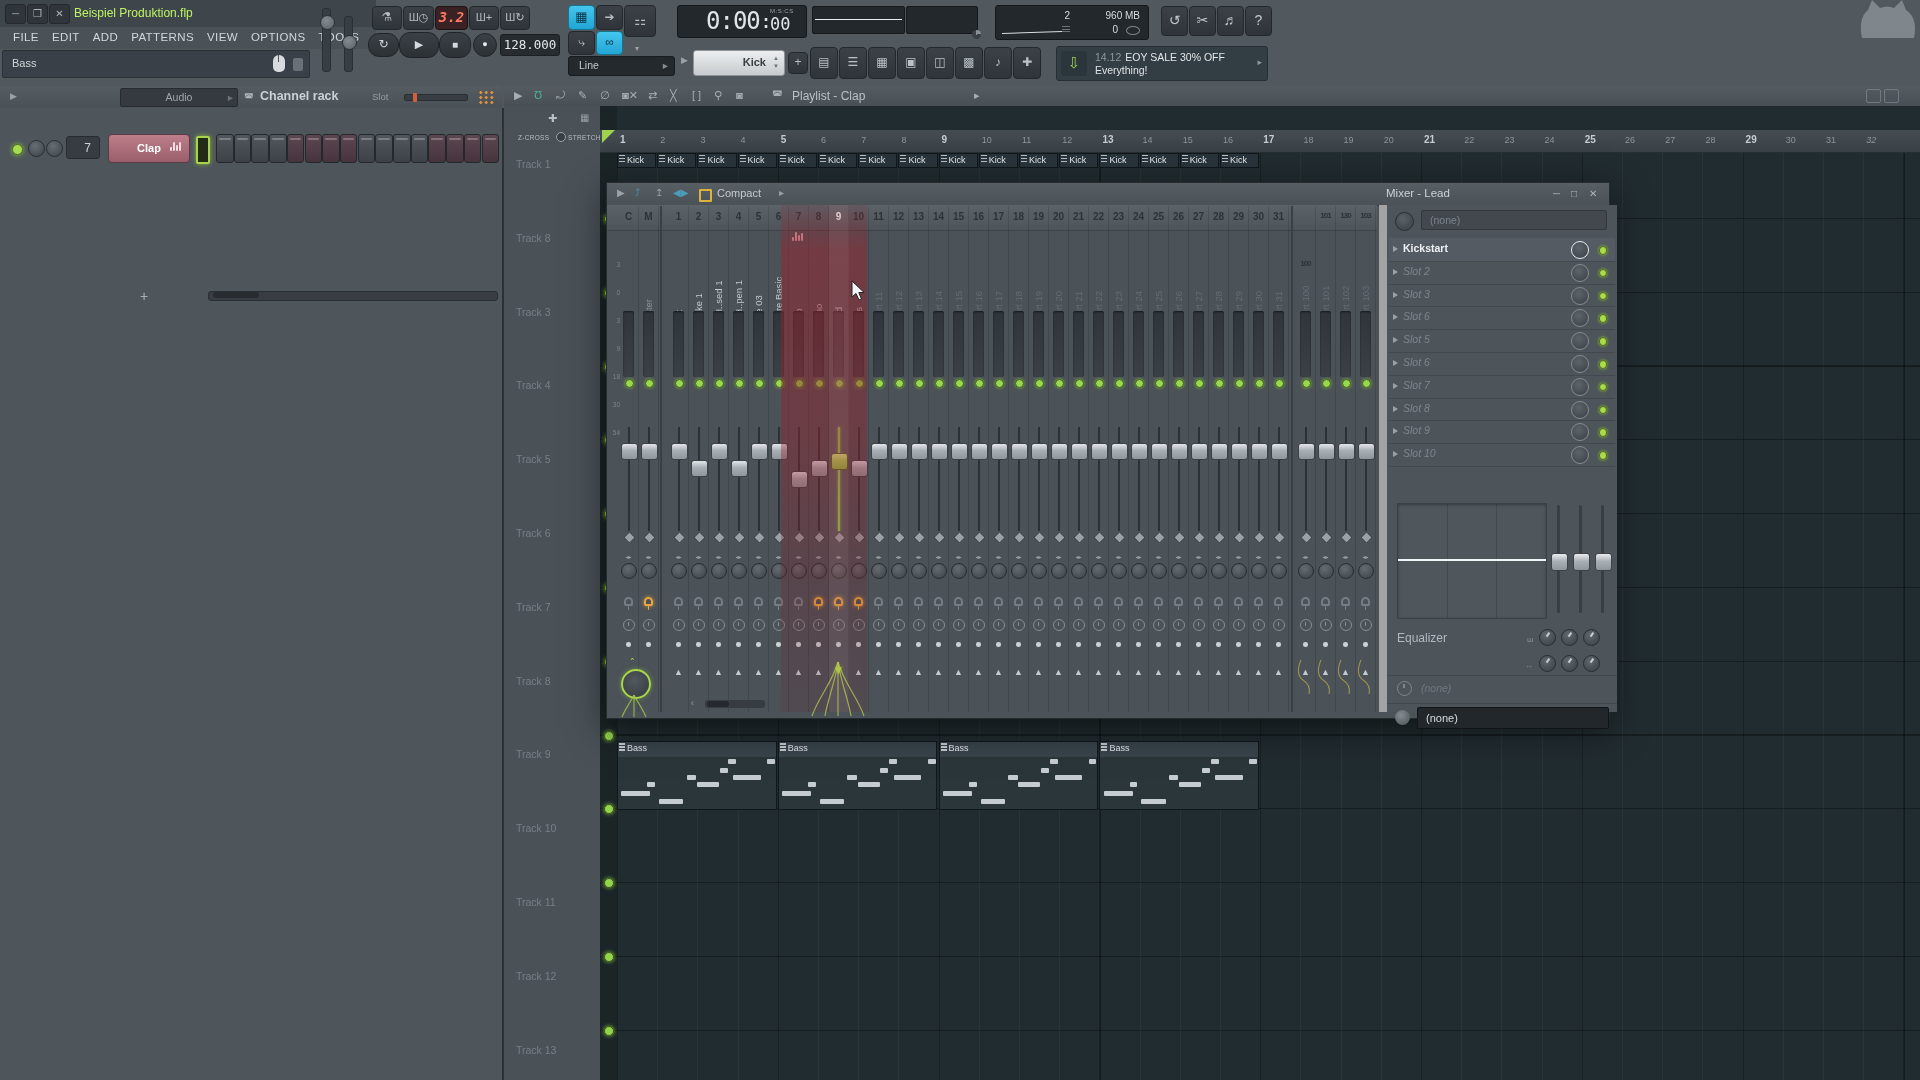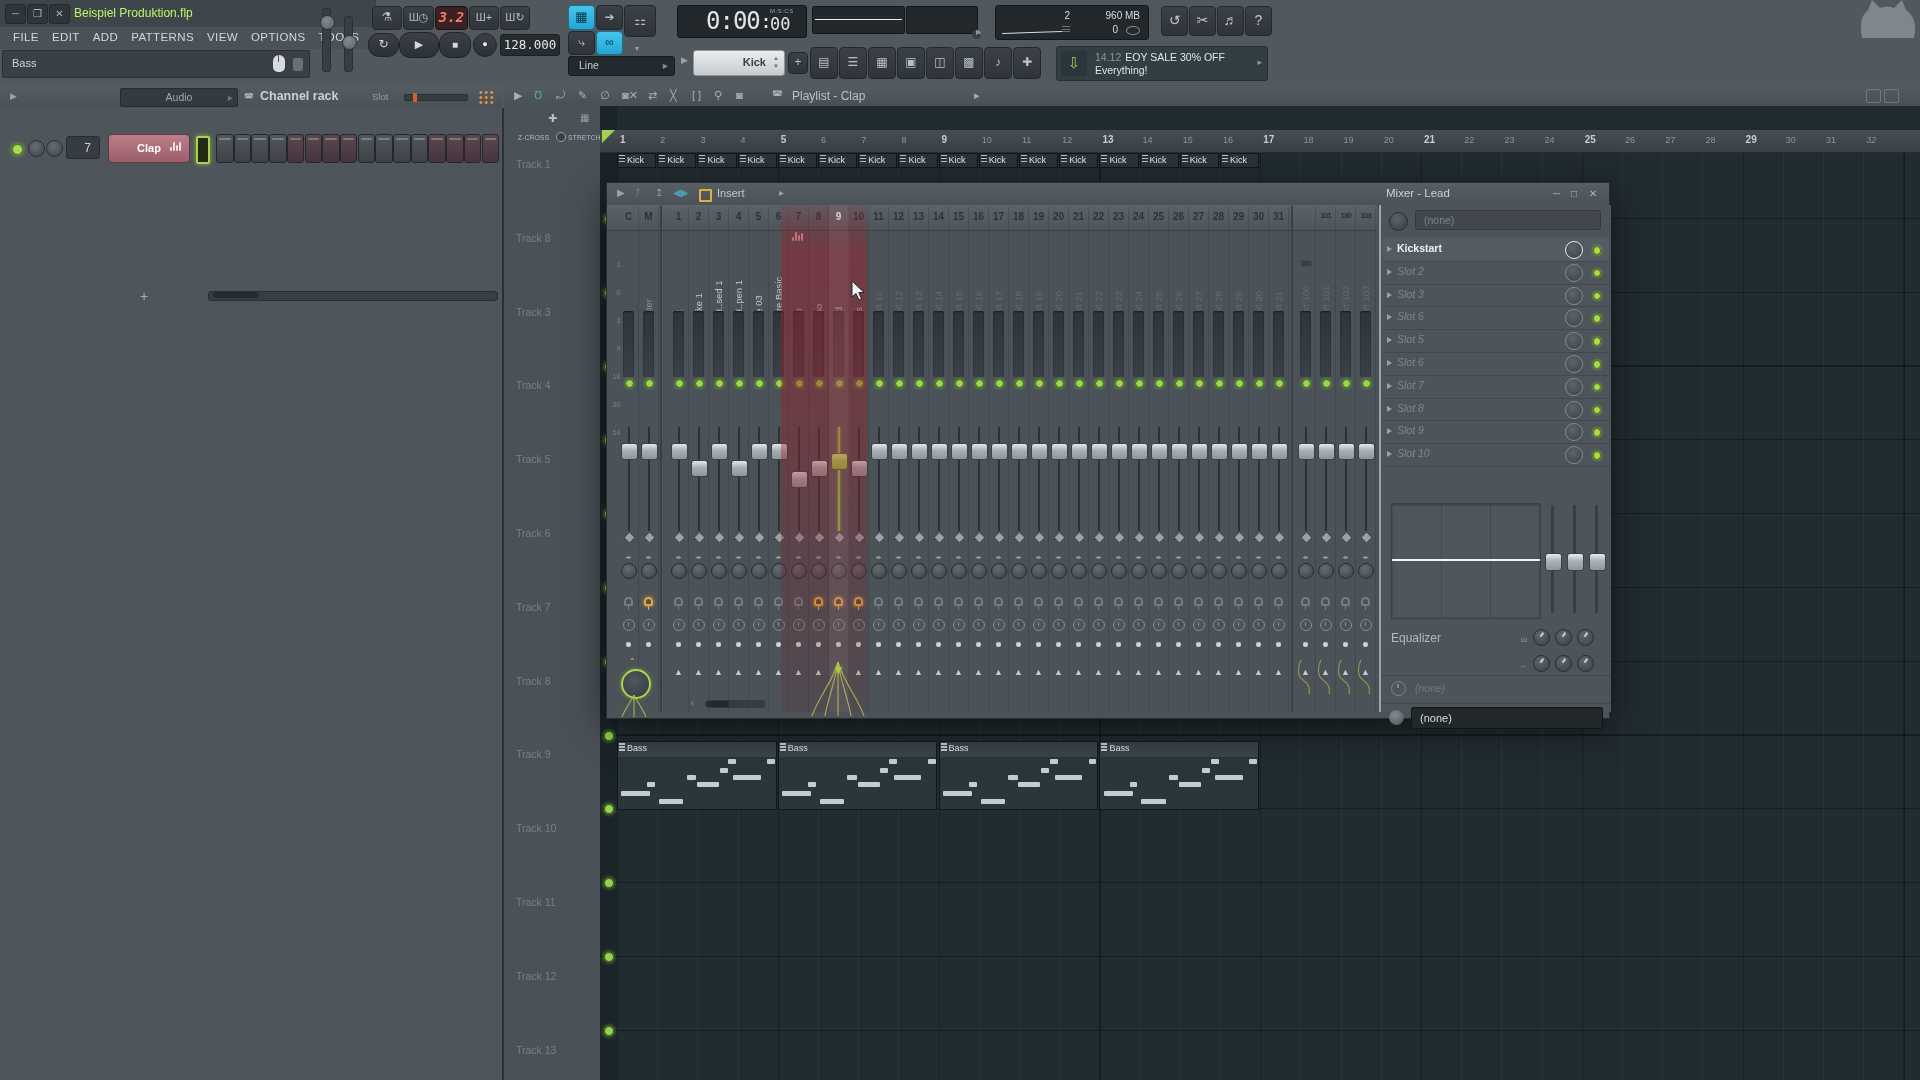--- a/index.html
+++ b/index.html
@@ -179,21 +179,21 @@
   .audioic i{position:absolute;bottom:0;width:2px;background:#e2a3ae;border-radius:1px;}
   .mcirc{position:absolute;left:14px;top:486px;width:26px;height:26px;border-radius:50%;
     border:2px solid #a8d84a;background:radial-gradient(circle at 45% 38%,#59606678,#343a3f);
     box-shadow:0 0 5px rgba(150,200,60,.5);}
   .mcarr{position:absolute;left:22px;top:474px;font-size:8px;color:#a8d84a;}
   .mxscroll{position:absolute;left:98px;top:517px;width:60px;height:8px;background:#363c41;border-radius:3px;}
   .mxscroll i{position:absolute;left:2px;top:1px;width:22px;height:6px;background:#24292d;border-radius:3px;}
   .mxlt{position:absolute;left:84px;top:515px;font-size:9px;color:#9aa1a7;}
   
   .rpanel{position:absolute;left:772px;top:22px;width:230px;height:507px;background:#4d545a;
-    border-left:2px solid #a3a3a3;}
+    border-left:8px solid #a3a3a3;}
   .sendknob{position:absolute;left:8px;top:7px;width:17px;height:17px;border-radius:50%;
     background:radial-gradient(circle at 40% 35%,#5b6268,#383e43);border:1px solid #2a2f33;}
   .sendbox{position:absolute;left:34px;top:5px;width:186px;height:20px;background:#42484e;
     border:1px solid #33383d;border-radius:2px;color:#7b838a;font-size:10.5px;line-height:19px;padding-left:8px;box-sizing:border-box;}
   .slots{position:absolute;left:2px;top:33px;width:226px;height:228px;}
   .slot{position:absolute;left:0;width:226px;height:22.8px;border-bottom:1px solid #42484d;}
   .slot .nm{position:absolute;left:14px;top:4px;font-size:10.5px;color:#7e868d;font-style:italic;}
   .slot.on{background:#545b63;}
   .slot.on .nm{color:#eef1f3;font-style:normal;font-weight:bold;}
   .slot .ar{position:absolute;left:4px;top:8px;width:0;height:0;border-left:5px solid #9aa1a7;
@@ -465,21 +465,21 @@
       <span class="rnum" style="left: 1266.2px; font-style: italic;">32</span>
     </div>
 
   <div class="abs mixer">
     <div class="abs mxtitle">
       <div class="ic" style="left:10px">▶</div>
       <div class="ic" style="left:28px;color:#4a9db8">⤴</div>
       <div class="ic" style="left:48px">↥</div>
       <div class="ic" style="left:66px;color:#4a9db8">◀▶</div>
       <div class="abs" style="left:92px;top:6px;width:9px;height:9px;border:2px solid #d8b43c;border-radius:1px"></div>
-      <div class="abs" style="left:110px;top:4px;font-size:11px;color:#c3c9ce">Insert</div>
+      <div class="abs" style="left:110px;top:4px;font-size:11px;color:#c3c9ce">Compact</div>
       <div class="ic" style="left:172px">▸</div>
       <div class="abs mxname">Mixer - Lead</div>
       <div class="abs mxwb" style="left:946px">─</div>
       <div class="abs mxwb" style="left:964px">□</div>
       <div class="abs mxwb" style="left:982px">✕</div>
     </div>
     <div class="abs mxnumband"></div>
     <div id="strips">
         <div class="strip" style="left: 12px;">
           <div class="snum">C</div>

